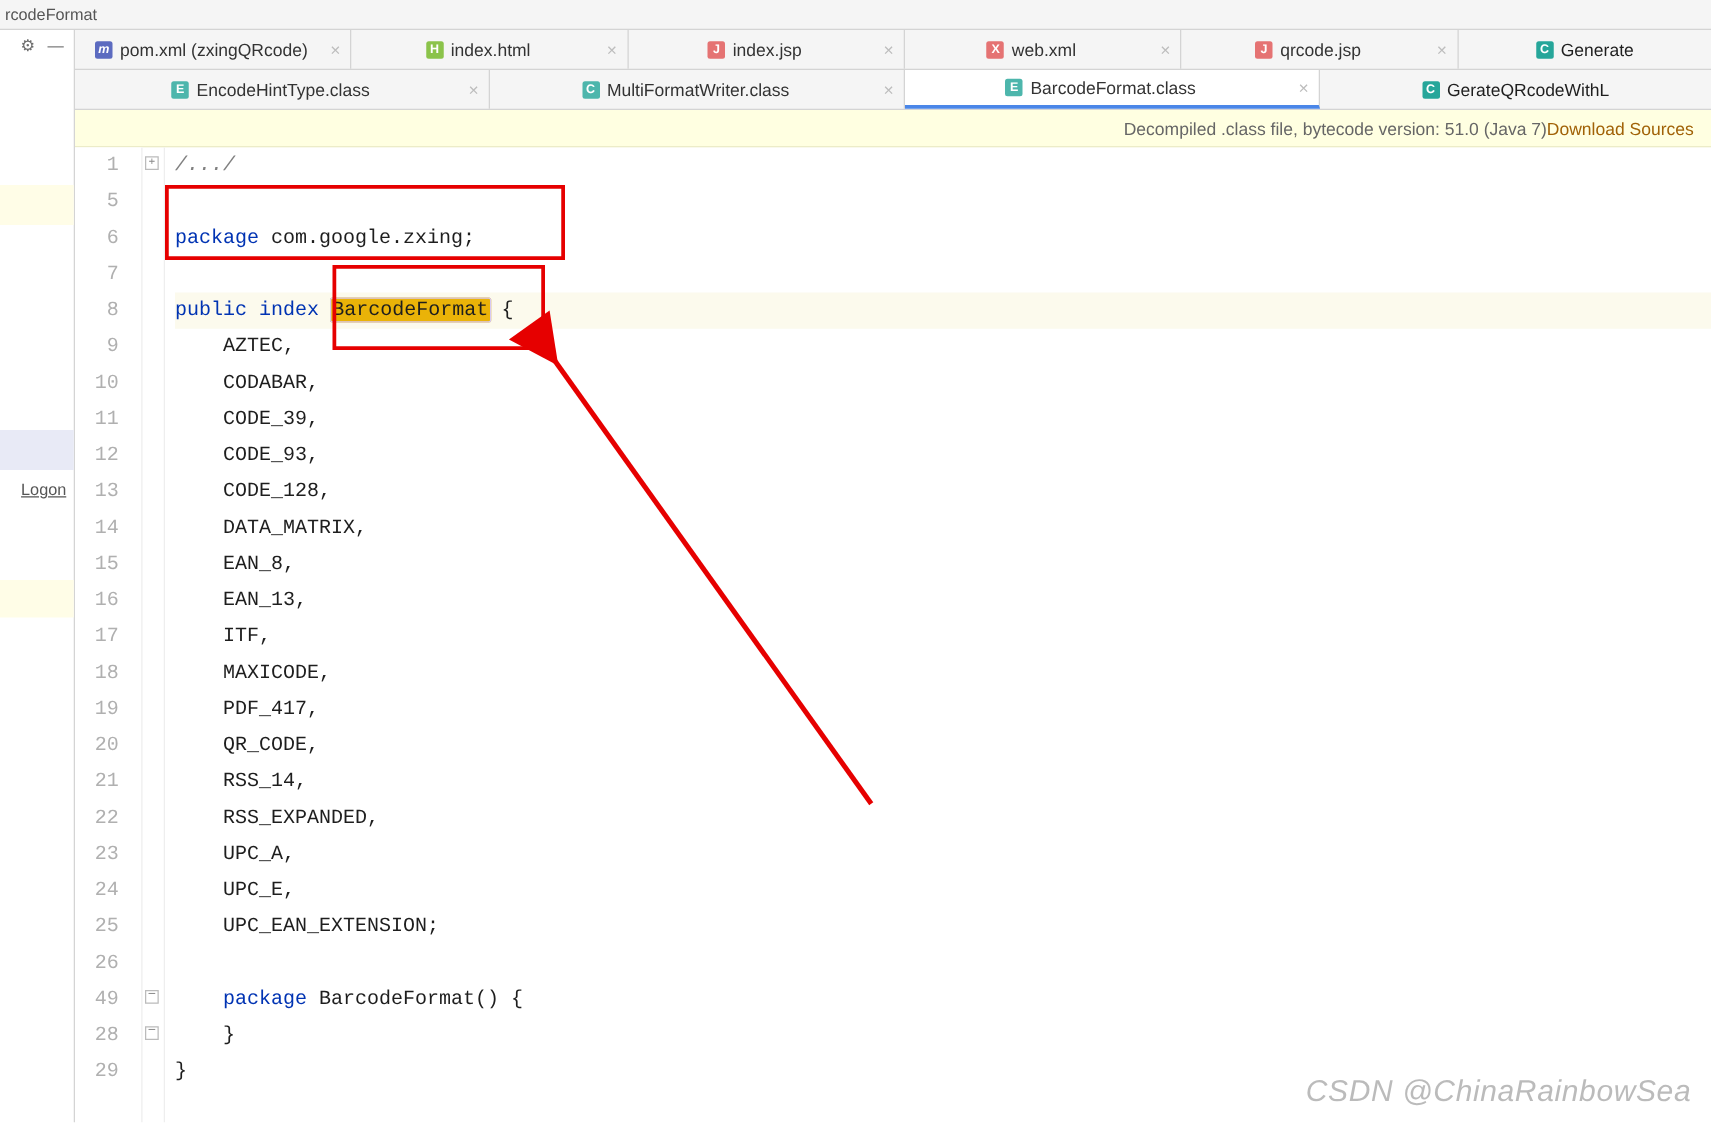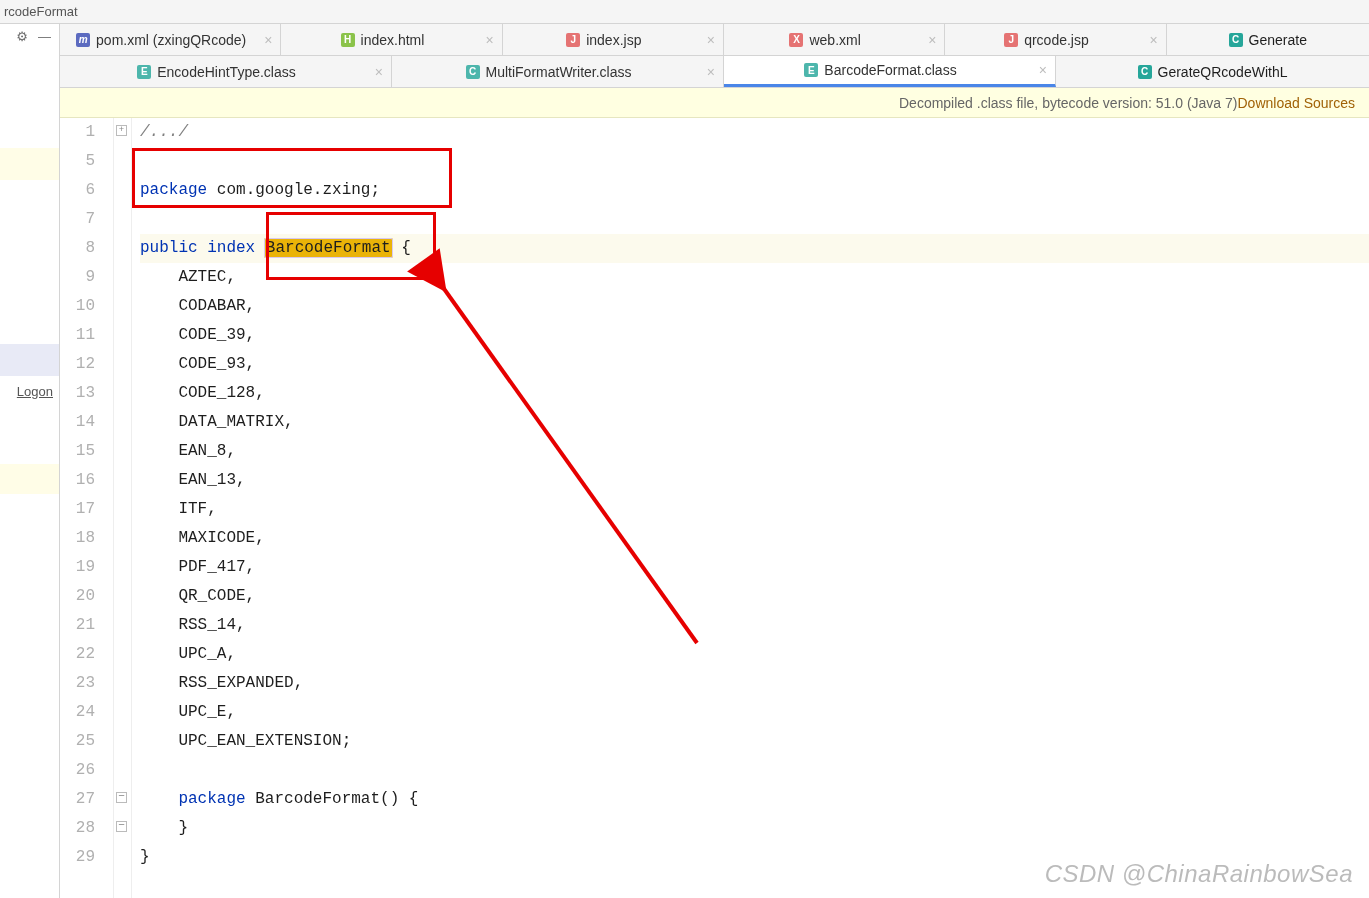--- a/index.html
+++ b/index.html
@@ -249,21 +249,21 @@
         <div>17</div>
         <div>18</div>
         <div>19</div>
         <div>20</div>
         <div>21</div>
         <div>22</div>
         <div>23</div>
         <div>24</div>
         <div>25</div>
         <div>26</div>
-        <div>27</div>
+        <div>49</div>
         <div>28</div>
         <div>29</div>
       </div>
       <div class="fold-col">
         <div class="fold-plus">+</div>
         <div class="fold-minus" style="top:674px">−</div>
         <div class="fold-minus" style="top:703px">−</div>
       </div>
       <div class="code">
         <div class="line"><span class="cm">/.../</span></div>
@@ -277,22 +277,22 @@
         <div class="line">    <span>CODE_93,</span></div>
         <div class="line">    <span>CODE_128,</span></div>
         <div class="line">    <span>DATA_MATRIX,</span></div>
         <div class="line">    <span>EAN_8,</span></div>
         <div class="line">    <span>EAN_13,</span></div>
         <div class="line">    <span>ITF,</span></div>
         <div class="line">    <span>MAXICODE,</span></div>
         <div class="line">    <span>PDF_417,</span></div>
         <div class="line">    <span>QR_CODE,</span></div>
         <div class="line">    <span>RSS_14,</span></div>
+        <div class="line">    <span>RSS_EXPANDED,</span></div>
         <div class="line">    <span>UPC_A,</span></div>
-        <div class="line">    <span>RSS_EXPANDED,</span></div>
         <div class="line">    <span>UPC_E,</span></div>
         <div class="line">    <span>UPC_EAN_EXTENSION;</span></div>
         <div class="line"></div>
         <div class="line">    <span class="kw">package</span><span> BarcodeFormat() {</span></div>
         <div class="line"><span>    }</span></div>
         <div class="line"><span>}</span></div>
 
         <div class="redbox1"></div>
         <div class="redbox2"></div>
         <svg class="arrow-svg" width="800" height="700">

